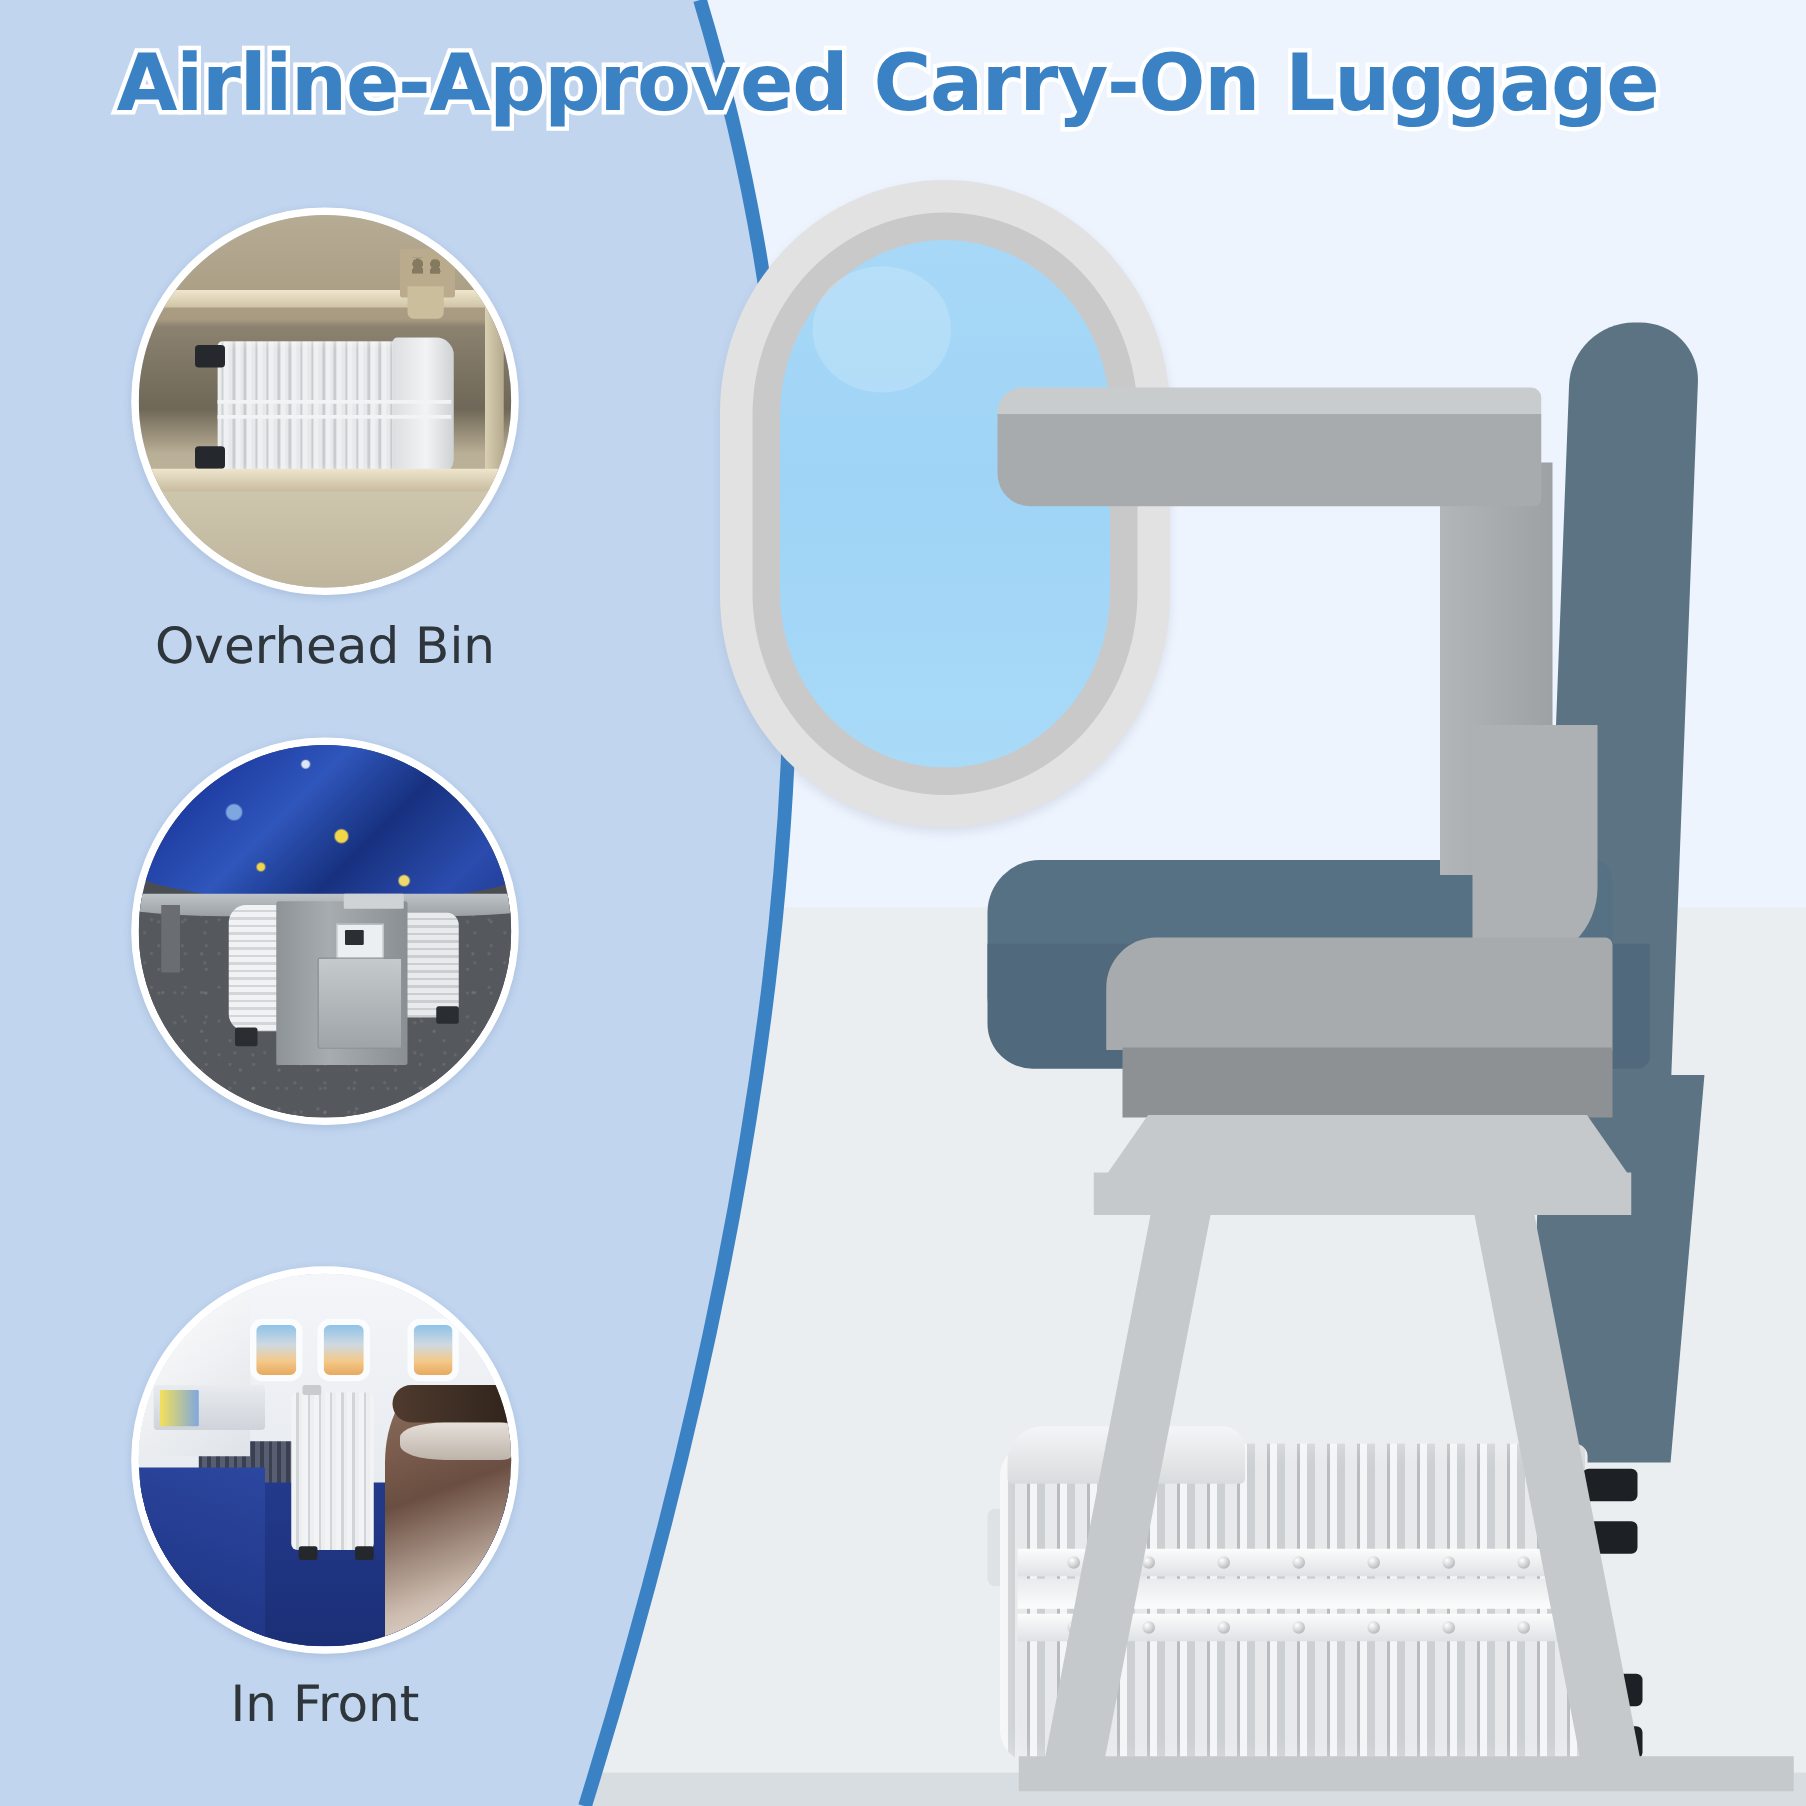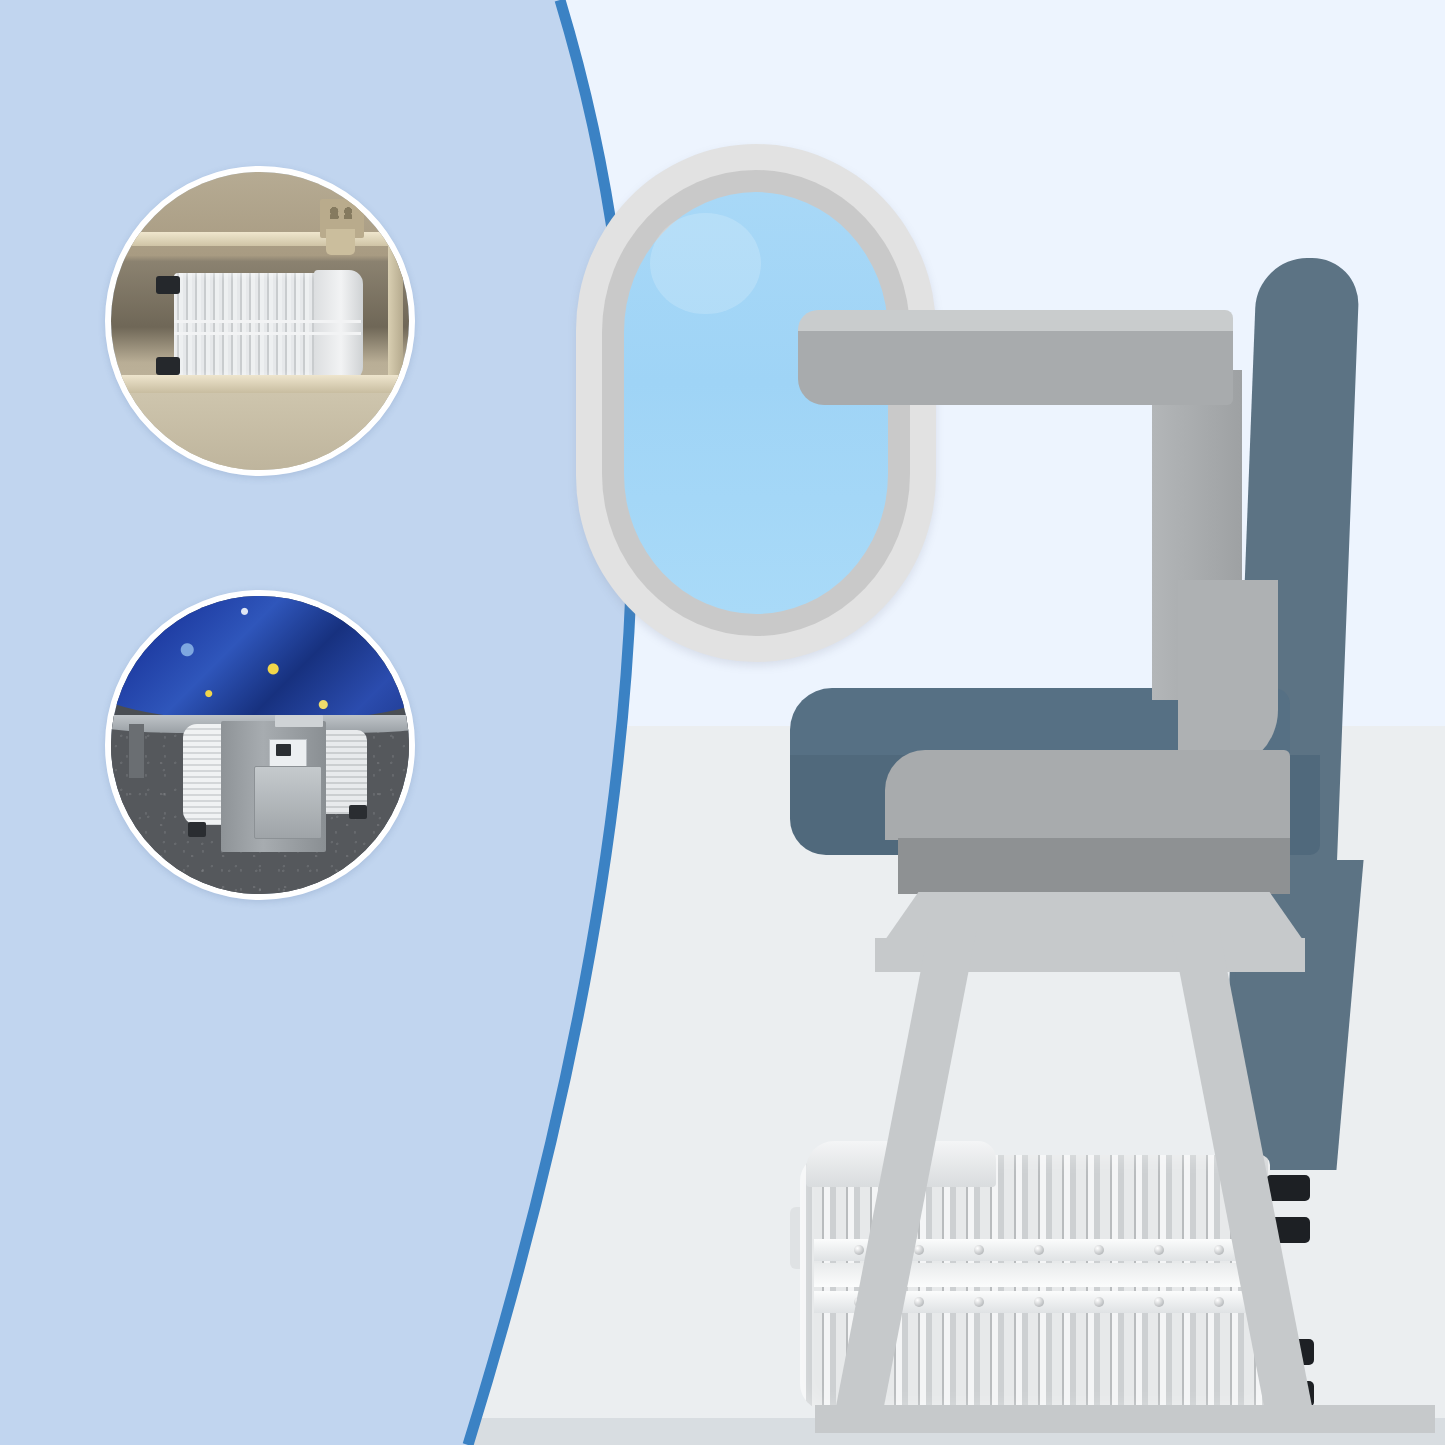--- a/index.html
+++ b/index.html
@@ -224,39 +224,41 @@
   <svg class="divider" viewBox="0 0 1445 1445" preserveAspectRatio="none">
     <defs>
       <clipPath id="leftclip">
         <path d="M0,0 L560,0 C660,330 680,760 468,1445 L0,1445 Z"></path>
       </clipPath>
     </defs>
     <rect x="0" y="0" width="1445" height="1445" fill="#c1d5ef" clip-path="url(#leftclip)"></rect>
     <path d="M560,0 C660,330 680,760 468,1445" fill="none" stroke="#3b82c4" stroke-width="11"></path>
   </svg>
 
+  <div class="title">Airline-Approved Carry-On Luggage</div>
 
   <div class="feature f1">
     <div class="circle">
       <div class="scene s1">
         <div class="binlip"></div>
         <div class="hinge"></div>
         <div class="hinge2"></div>
         <div class="binright"></div>
         <div class="case">
           <div class="nose"></div>
           <div class="band"></div>
           <div class="band2"></div>
         </div>
         <div class="w1"></div>
         <div class="w2"></div>
         <div class="binlip2"></div>
         <div class="binback"></div>
       </div>
     </div>
+    <div class="flabel">Overhead Bin</div>
   </div>
 
   <div class="feature f2">
     <div class="circle">
       <div class="scene s2">
         <div class="floor"></div>
         <div class="seat"></div>
         <div class="seatedge"></div>
         <div class="leg"></div>
         <div class="caseL"></div>
@@ -264,20 +266,44 @@
         <div class="wh" style="left:26%;top:76%"></div>
         <div class="wh" style="left:80%;top:70%"></div>
         <div class="box"></div>
         <div class="plate"></div>
         <div class="lbl"></div>
         <div class="door"></div>
       </div>
     </div>
   </div>
 
+  <div class="feature f3">
+    <div class="circle">
+      <div class="scene s3">
+        <div class="wall"></div>
+        <div class="win w-a"></div>
+        <div class="win w-b"></div>
+        <div class="win w-c"></div>
+        <div class="divwall"></div>
+        <div class="carpet"></div>
+        <div class="carpetL"></div>
+        <div class="seatback"></div>
+        <div class="pocket"></div>
+        <div class="chair"></div>
+        <div class="chairarm"></div>
+        <div class="tray"></div>
+        <div class="case">
+          <div class="top"></div>
+        </div>
+        <div class="cw" style="left:43%;top:73%"></div>
+        <div class="cw" style="left:58%;top:73%"></div>
+      </div>
+    </div>
+    <div class="flabel">In Front</div>
+  </div>
 
   <div class="plane-window">
     <div class="pw-outer"></div>
     <div class="pw-mid"></div>
     <div class="pw-glass"></div>
   </div>
 
   <div class="seat-art">
     <div class="sa-back"></div>
     <div class="sa-backlow"></div>

